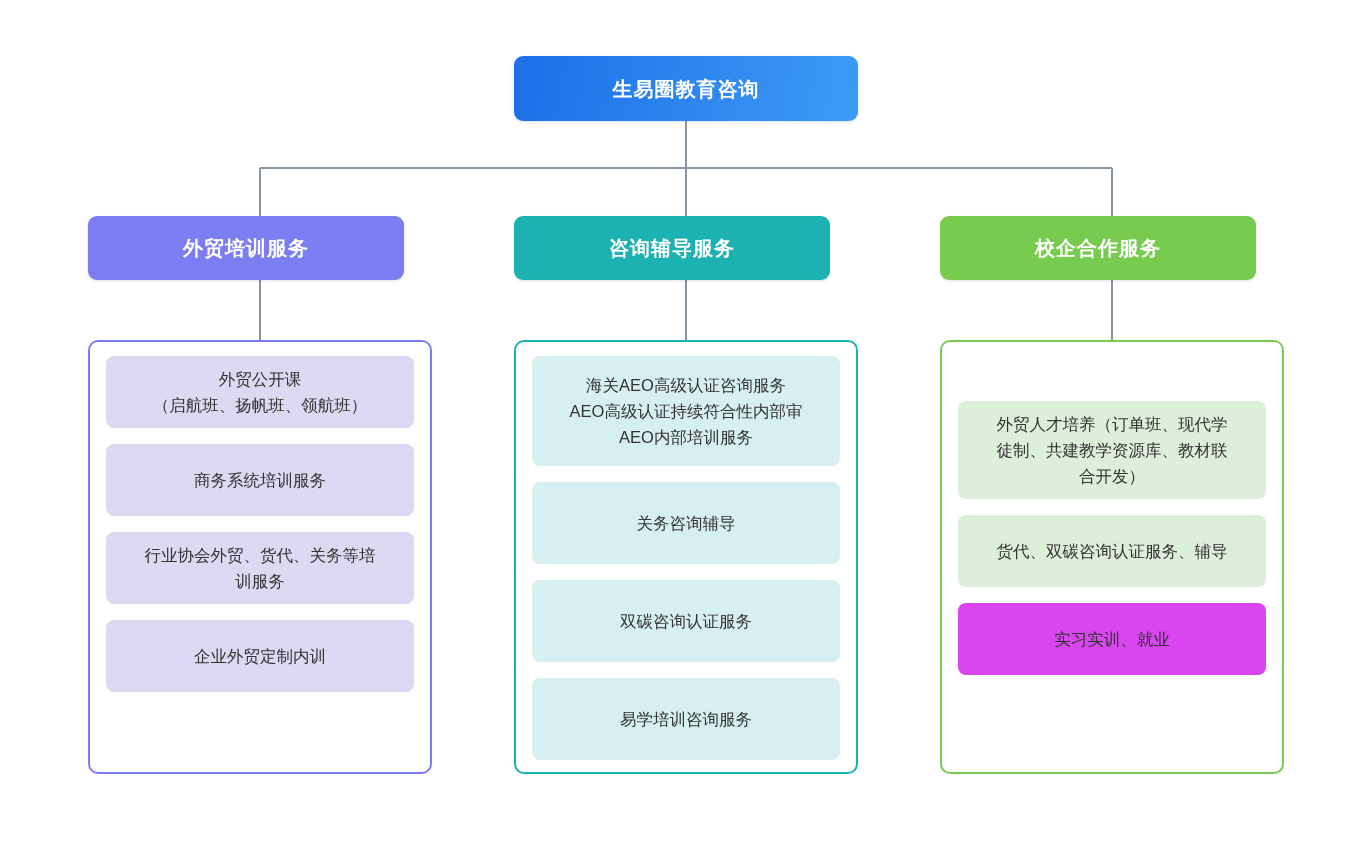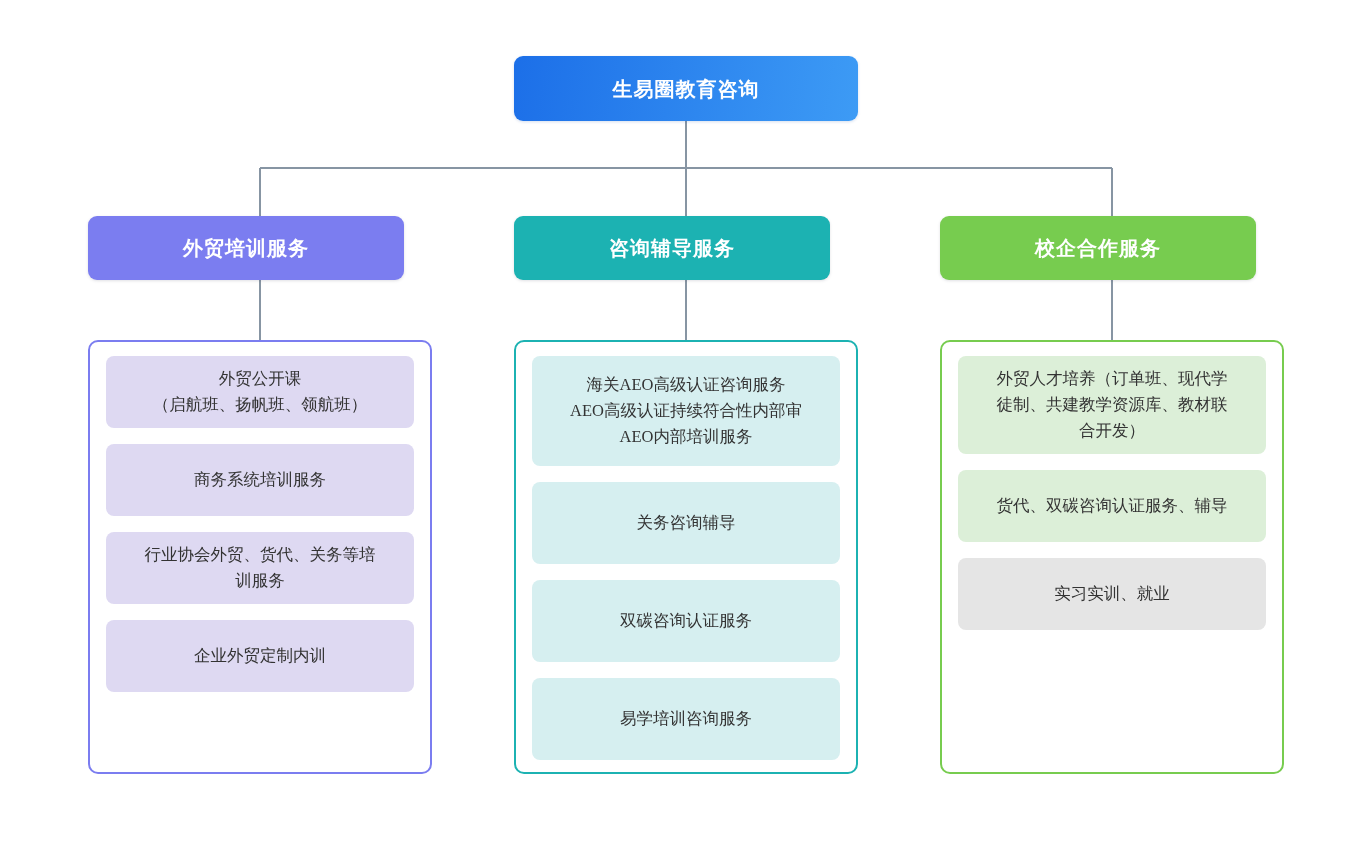--- a/index.html
+++ b/index.html
@@ -92,21 +92,20 @@
     width: 344px;
     height: 434px; 
     border-width: 2px;
     border-style: solid;
     border-radius: 10px;
     box-sizing: border-box;
     padding: 14px 16px;
     display: flex;
     flex-direction: column;
     justify-content: flex-start;
-    font-family: Liberation Serif, serif;
   }
 
   .item {
     border-radius: 8px;
     box-sizing: border-box;
     display: flex;
     align-items: center;
     justify-content: center;
     text-align: center;
     padding: 10px 12px;
@@ -185,25 +184,25 @@
           <span class="item-text">易学培训咨询服务</span>
         </div>
       </div>
   </div>
 
   <div class="column col-2">
     <div class="cat-header" style="background: rgb(119, 204, 79);">
       <span class="cat-title">校企合作服务</span>
     </div>
     <div class="group-box" style="border-color: rgb(119, 204, 79);">
-        <div class="item tall" style="background: rgb(220, 239, 216);">
+        <div class="item tall" style="background: rgb(220, 239, 216); margin-top: 45px;">
           <span class="item-text">外贸人才培养（订单班、现代学<br>徒制、共建教学资源库、教材联<br>合开发）</span>
         </div>
         <div class="item" style="background: rgb(220, 239, 216);">
           <span class="item-text">货代、双碳咨询认证服务、辅导</span>
         </div>
-        <div class="item" style="background: #e5e5e5;">
+        <div class="item" style="background: #d946ef;">
           <span class="item-text">实习实训、就业</span>
         </div>
       </div>
   </div>
 
 </div>
 
 </body></html>

